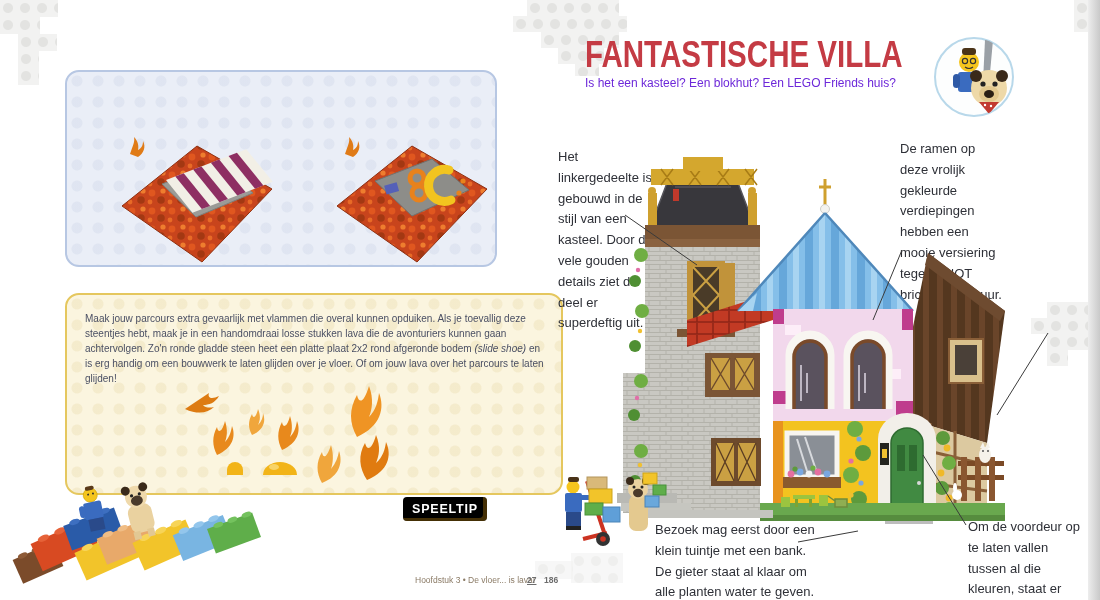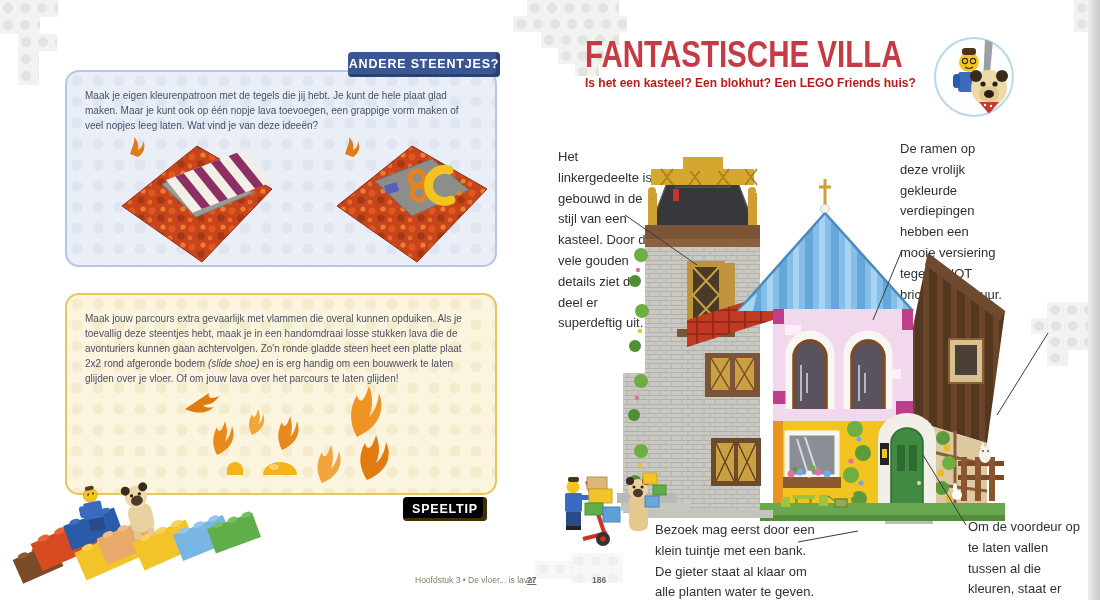--- a/index.html
+++ b/index.html
@@ -11,48 +11,48 @@
     background-image:radial-gradient(circle at 8px 8px,#e3e3e1 4.5px,transparent 5.5px);
     background-size:17px 17px;}
   .studs.faint{opacity:.55;}
   .page-edge{position:absolute;left:1088px;top:0;width:12px;height:600px;
     background:linear-gradient(to right,#ededed,#c9c9c9);}
 
   
   .tipbox{position:absolute;border-radius:14px;box-sizing:border-box;}
   .tipbox.blue{left:65px;top:70px;width:432px;height:197px;background:#eaeef7;border:2px solid #b7c7e3;
     background-image:radial-gradient(circle at 10px 9px,rgba(90,110,160,0.07) 5px,transparent 6px);background-size:21px 21px;}
-  .tipbox.yellow{left:65px;top:293px;width:432px;height:202px;background:#fbf5df;border:2px solid #e5c75e;
+  .tipbox.yellow{left:65px;top:293px;width:498px;height:202px;background:#fbf5df;border:2px solid #e5c75e;
     background-image:radial-gradient(circle at 10px 9px,rgba(190,150,40,0.10) 5px,transparent 6px);background-size:21px 21px;}
   .tipbox .body{position:absolute;left:18px;right:16px;top:16px;font-size:10px;line-height:1.5;color:#44506b;}
   .tipbox.yellow .body{color:#4a4f63;}
   .banner{position:absolute;color:#ffffff;font-weight:bold;font-size:12.5px;letter-spacing:.8px;
     text-align:center;border-radius:4px;z-index:5;}
   .banner.blue{left:348px;top:52px;width:152px;height:25px;line-height:25px;background:#3a5795;
     box-shadow:inset -4px -3px 0 rgba(25,40,80,.45);}
   .banner.yellow{left:403px;top:497px;width:84px;height:24px;line-height:24px;background:#000000;
     box-shadow:inset -4px -3px 0 rgba(150,105,10,.45);}
 
   
   .title{position:absolute;left:585px;top:34px;font-size:36px;font-weight:bold;color:#c43b44;
     letter-spacing:0px;transform:scaleX(.82);transform-origin:left top;white-space:nowrap;}
-  .subtitle{position:absolute;left:585px;top:74px;font-size:12px;font-weight:bold;color:#b91c1c;line-height:1.55;}
+  .subtitle{position:absolute;left:585px;top:74px;font-size:12px;font-weight:normal;color:#6d28d9;line-height:1.55;}
   .annot{position:absolute;font-size:13px;line-height:1.6;color:#2e3037;}
   .annot.a-left{left:558px;top:147px;width:97px;}
   .annot.a-right{left:900px;top:139px;width:103px;}
   .annot.a-bl{left:655px;top:520px;width:163px;}
   .annot.a-br{left:968px;top:517px;width:113px;}
 
   .inset{position:absolute;left:933px;top:36px;width:82px;height:82px;}
 
   .footer{position:absolute;font-size:8.5px;color:#8b7b66;z-index:6;}
   .footer.chapter{left:415px;top:575px;}
   .footer.num{color:#6d6d6d;font-weight:bold;}
   .footer.n1{left:527px;top:575px;text-decoration:underline;}
-  .footer.n2{left:592px;top:575px;text-align:right;}
+  .footer.n2{left:544px;top:575px;text-align:right;}
 
   svg{position:absolute;overflow:visible;}
 </style>
 </head>
 <body>
 
 <div id="spread">
 
   <div class="studs" style="left:0;top:0;width:58px;height:17px;"></div>
   <div class="studs" style="left:0;top:17px;width:40px;height:17px;"></div>
@@ -71,24 +71,22 @@
   <div class="studs" style="left:1047px;top:302px;width:41px;height:16px;"></div>
   <div class="studs" style="left:1031px;top:318px;width:57px;height:16px;"></div>
   <div class="studs" style="left:1047px;top:334px;width:41px;height:16px;"></div>
   <div class="studs" style="left:1047px;top:350px;width:21px;height:16px;"></div>
 
   <div class="studs faint" style="left:535px;top:561px;width:38px;height:18px;"></div>
   <div class="studs faint" style="left:571px;top:553px;width:52px;height:30px;"></div>
 
   <div class="page-edge"></div>
 
-  <div class="banner blue">ANDERE STEENTJES?</div>
 
   <div class="tipbox blue">
-    <div class="body">Maak je eigen kleurenpatroon met de tegels die jij hebt. Je kunt de hele plaat glad maken. Maar je kunt ook op één nopje lava toevoegen, een grappige vorm maken of veel nopjes leeg laten. Wat vind je van deze ideeën?</div>
 
     <svg width="430" height="135" style="left:0;top:62px;" viewBox="0 0 430 135">
       <defs>
         <pattern id="lava" width="20" height="18" patternUnits="userSpaceOnUse">
           <rect width="20" height="18" fill="#c8441c"></rect>
           <circle cx="5" cy="5" r="3.4" fill="#e0571f"></circle>
           <circle cx="14" cy="12" r="3.8" fill="#a33812"></circle>
           <circle cx="16" cy="3" r="2.6" fill="#ee7d2e"></circle>
           <circle cx="3" cy="14" r="2.4" fill="#e86a26"></circle>
         </pattern>

